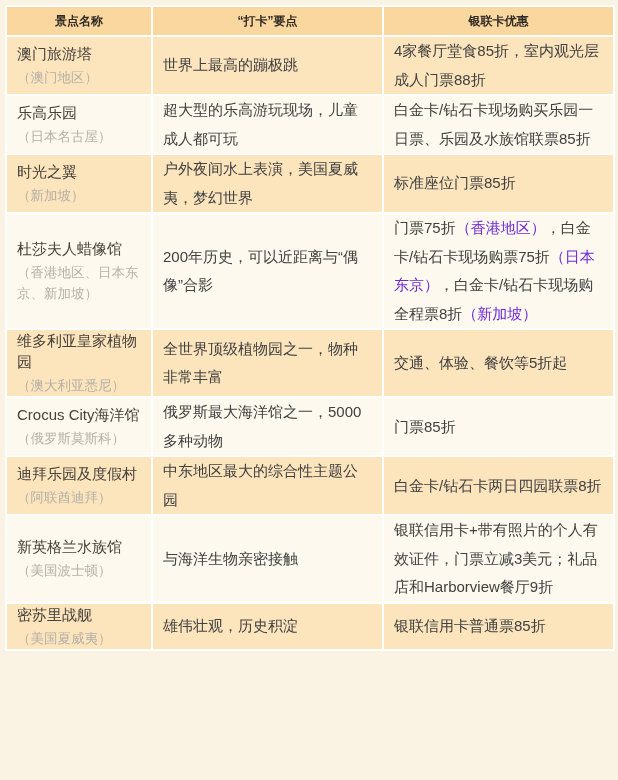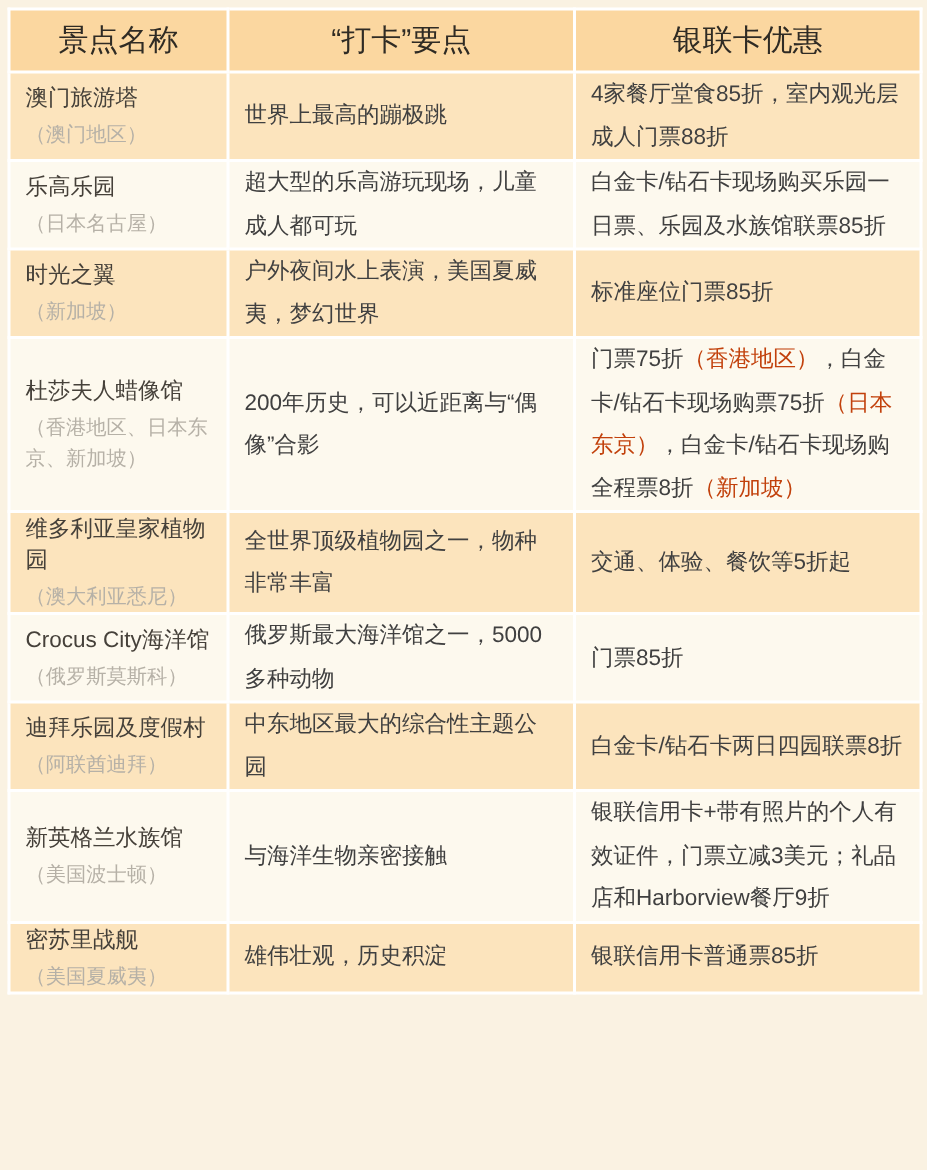--- a/index.html
+++ b/index.html
@@ -21,22 +21,22 @@
     border-collapse: collapse;
     width: 608px;
     table-layout: fixed;
   }
   th, td {
     border: 2px solid #ffffff;
   }
   th {
     background: #fbd7a0;
     color: #2f2b24;
-    font-size: 20px;
-    font-weight: normal;
+    font-size: 12px;
+    font-weight: bold;
     text-align: center;
     padding: 5px 4px;
     line-height: 1.5;
   }
   td {
     font-size: 15px;
     color: #404040;
     padding: 0 10px;
     vertical-align: middle;
     line-height: 1.9;
@@ -48,21 +48,21 @@
     font-size: 15px;
     line-height: 1.4;
     color: #46413a;
   }
   .c-name .loc {
     color: #b6b1a7;
     font-size: 13.5px;
     margin-top: 4px;
     line-height: 1.5;
   }
-  .muted { color: #c2410c; }
+  .muted { color: #6d28d9; }
 </style>
 </head>
 <body>
 
 <div class="wrap">
   <table>
     <colgroup>
       <col style="width:146px">
       <col style="width:231px">
       <col style="width:231px">

